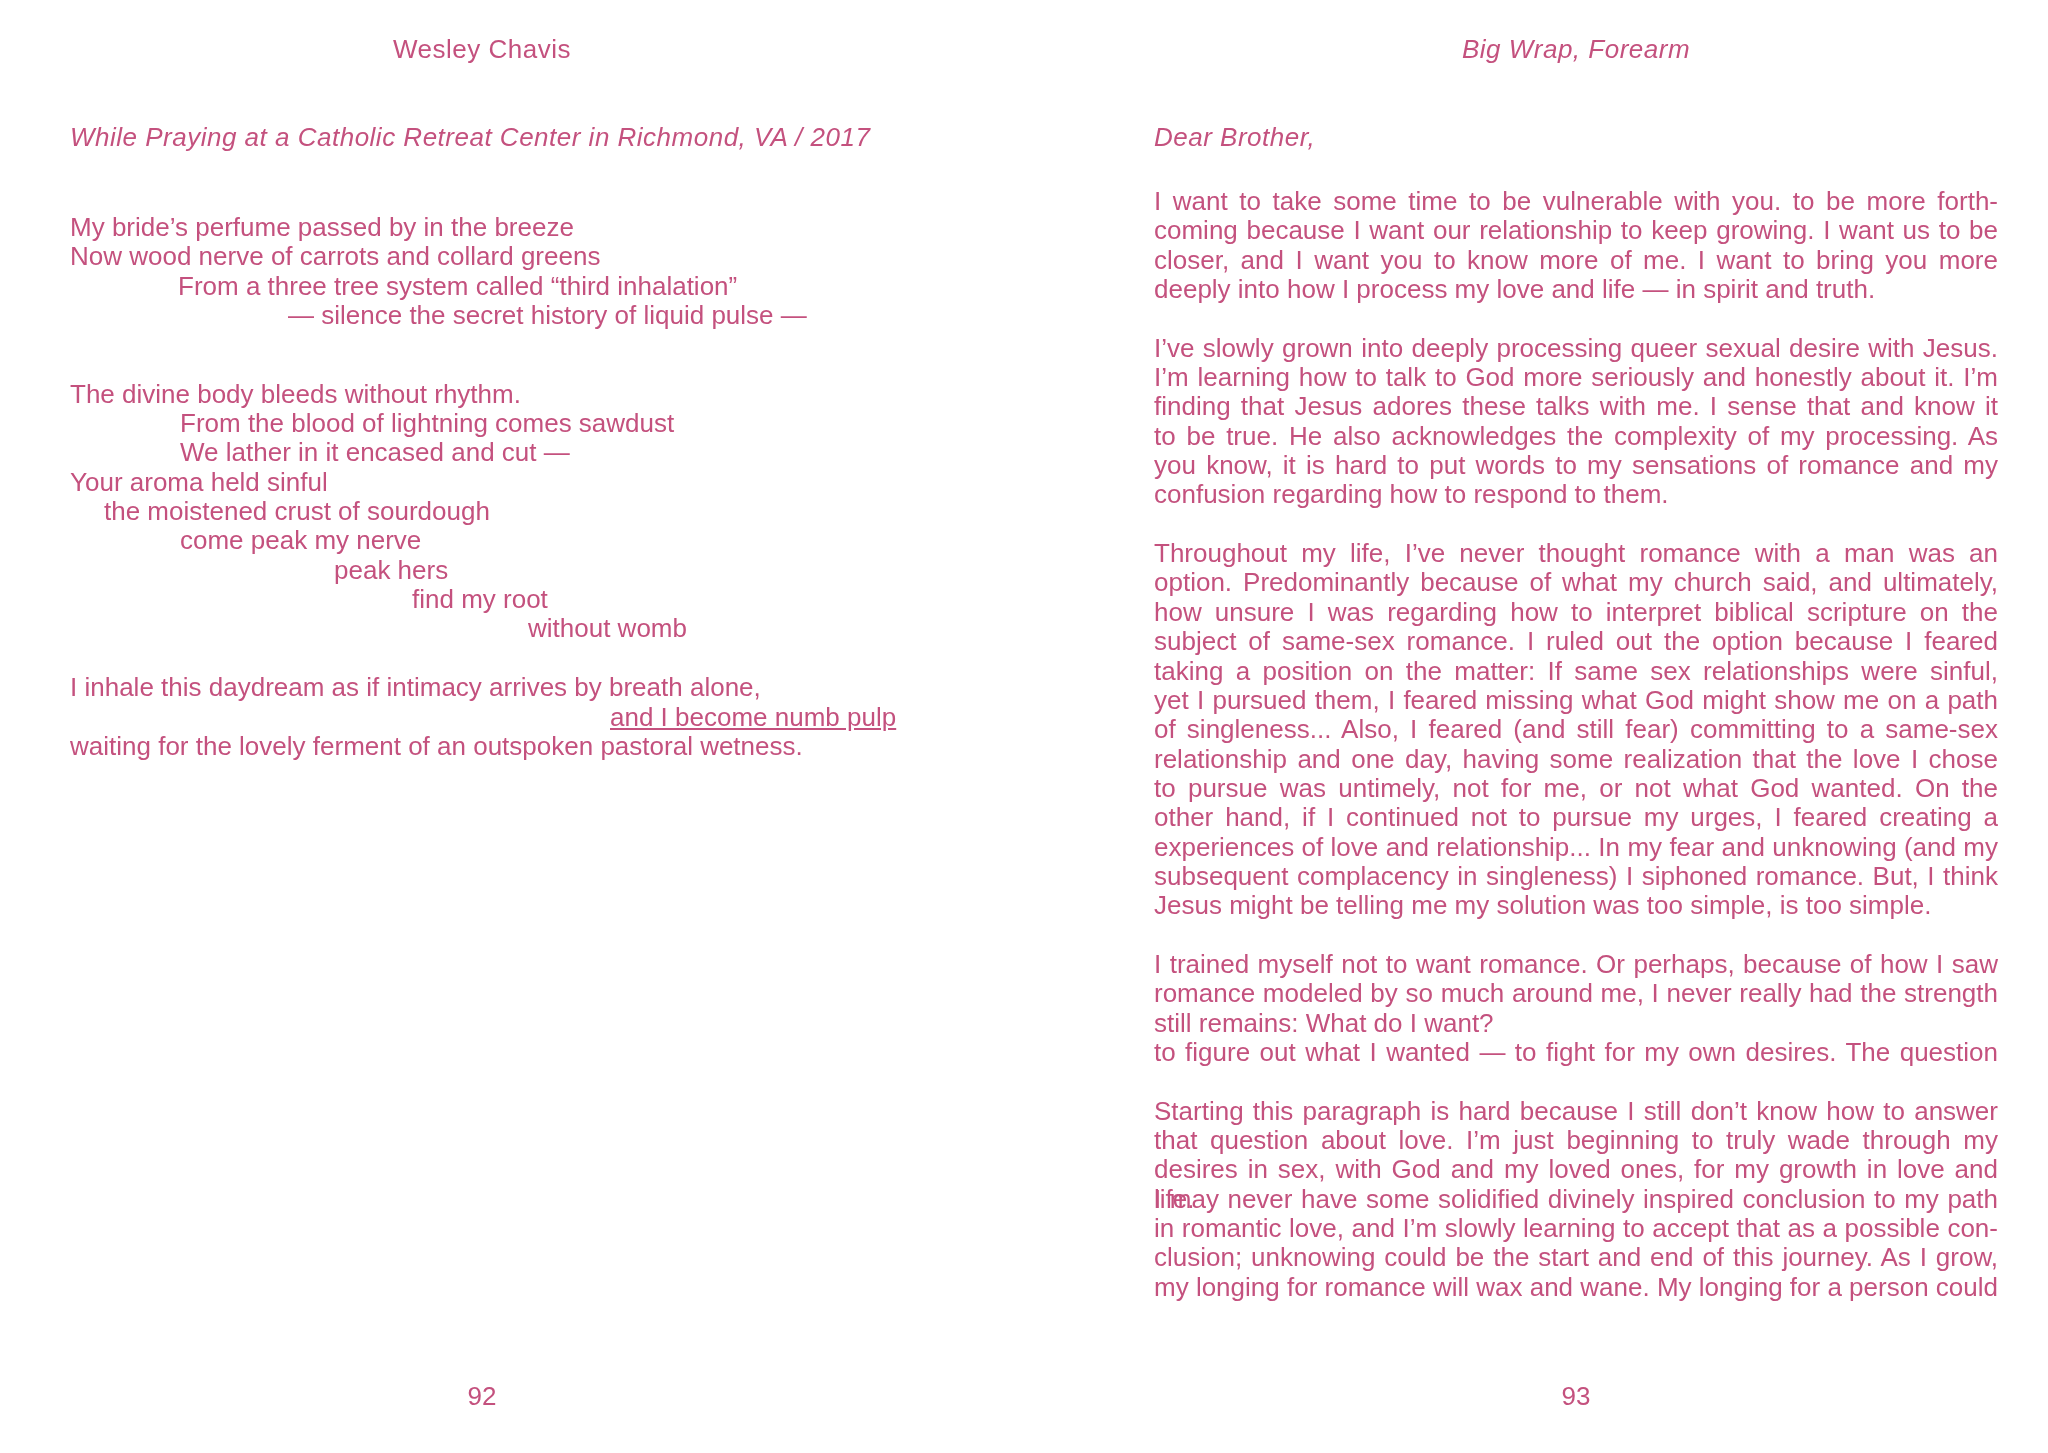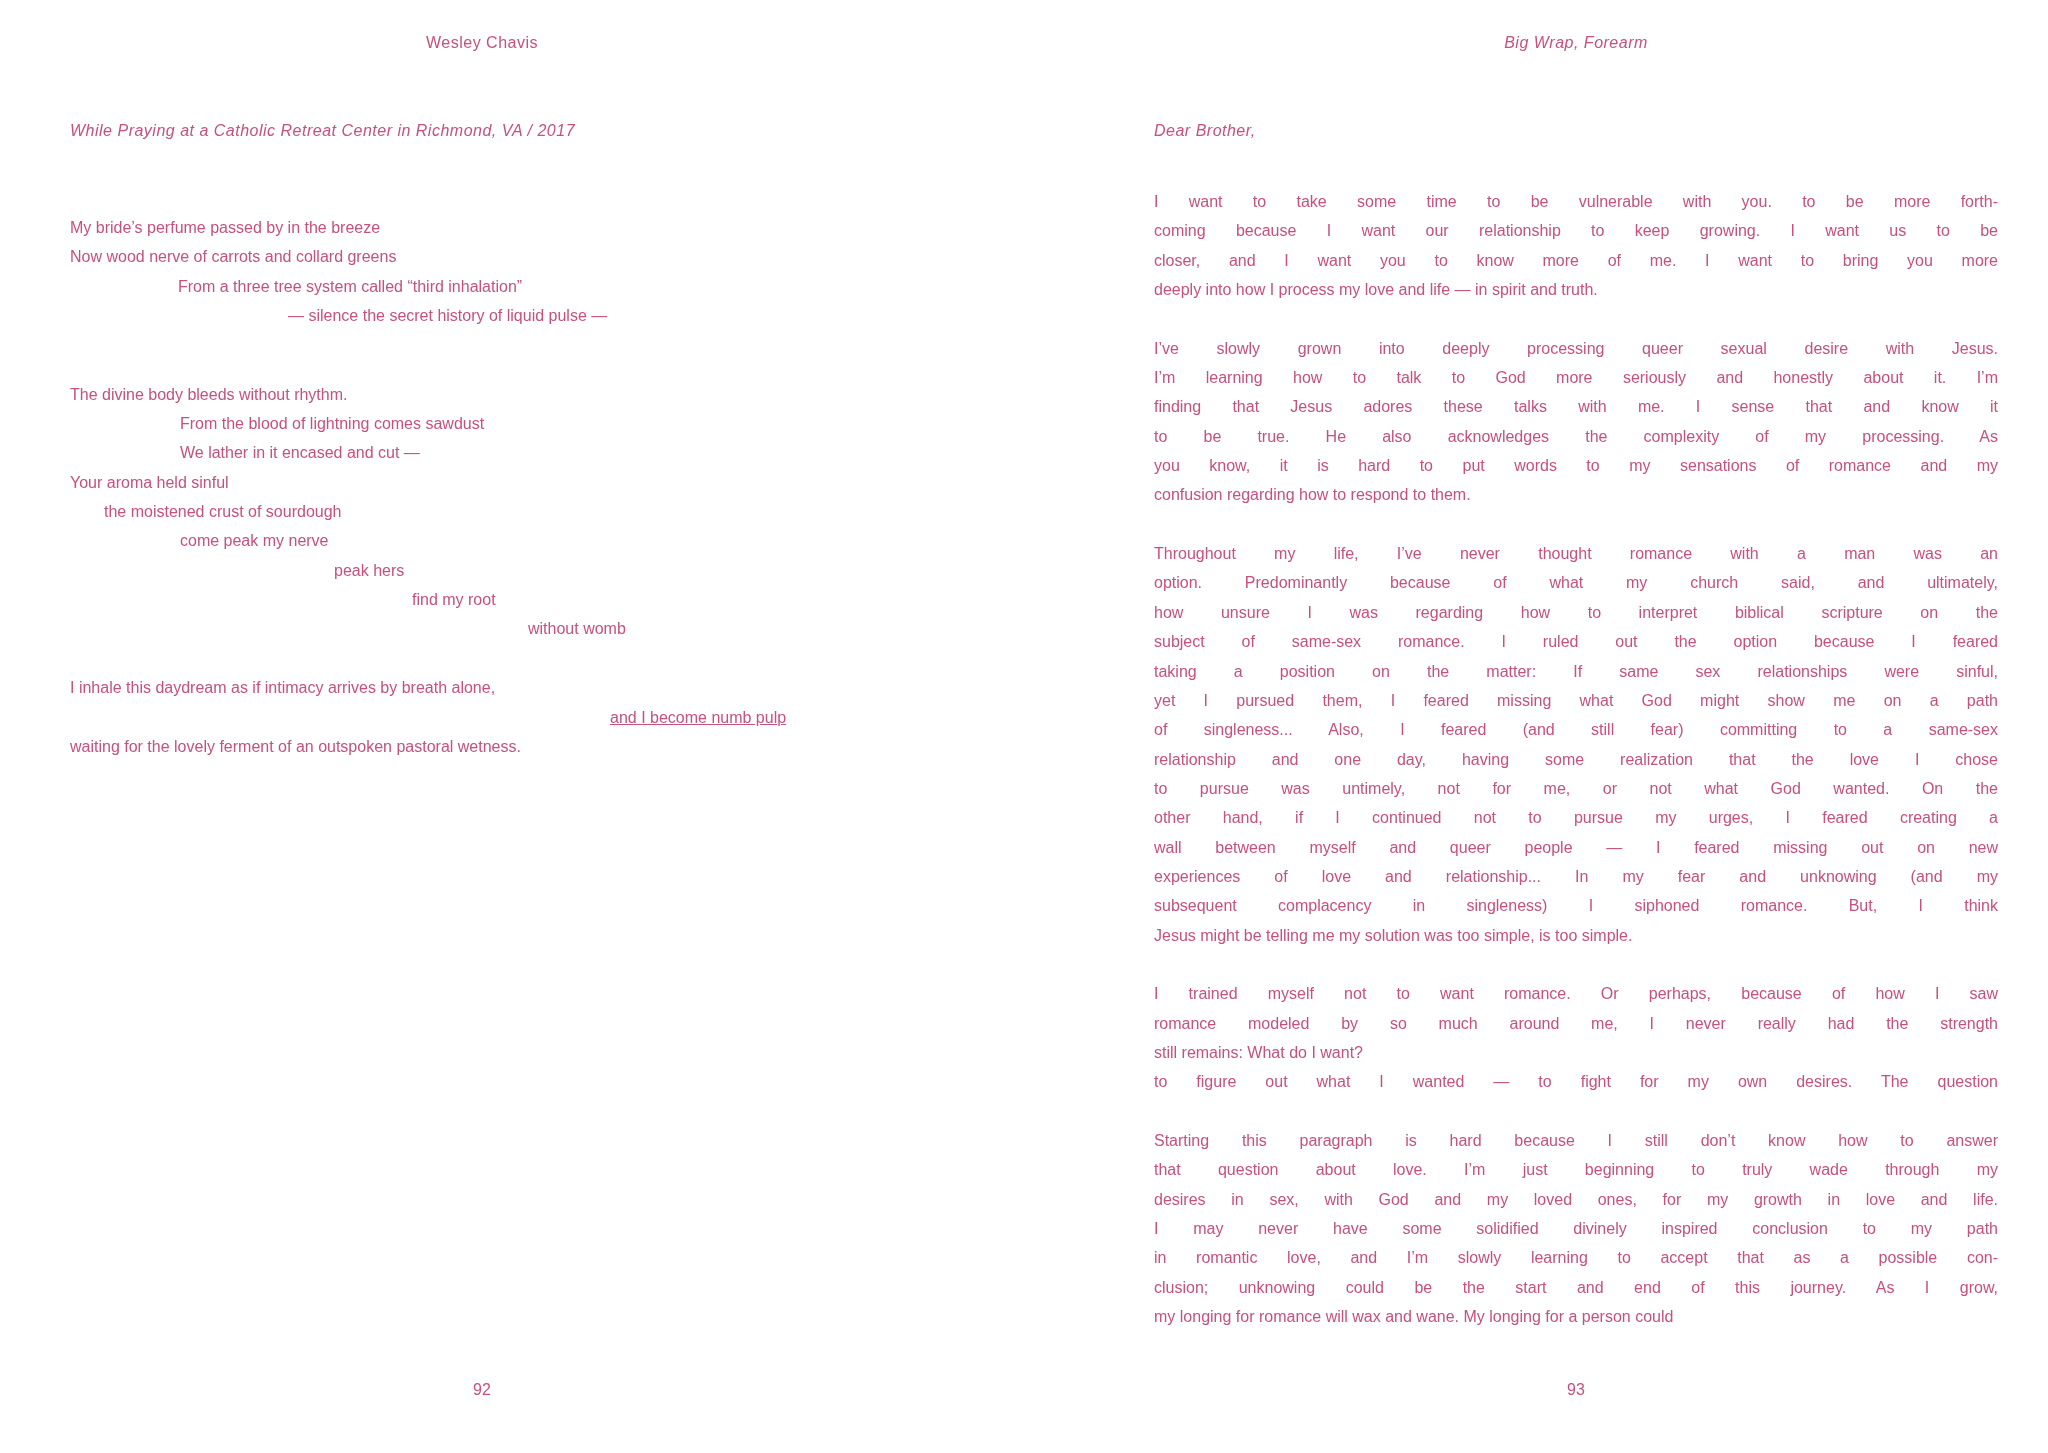--- a/index.html
+++ b/index.html
@@ -7,21 +7,21 @@
     padding: 0;
     background: #ffffff;
   }
   #spread {
     position: relative;
     width: 2048px;
     height: 1453px;
     background: var(--paper, #ffffff);
     color: var(--ink, #c4517e);
     font-family: "Liberation Sans", "DejaVu Sans", sans-serif;
-    font-size: 16px;
+    font-size: 26px;
     overflow: hidden;
   }
   .abs { position: absolute; }
 
   
   .head-left, .folio-left   { left: 70px;   width: 824px; text-align: center; }
   .head-right, .folio-right { left: 1154px; width: 844px; text-align: center; }
   .running-head { top: 34px; letter-spacing: 0.5px; }
   .running-head.italic { font-style: italic; }
   .folio { top: 1381px; }
@@ -119,21 +119,20 @@
         <div class="letter-line">Throughout my life, I’ve never thought romance with a man was an</div>
         <div class="letter-line">option. Predominantly because of what my church said, and ultimately,</div>
         <div class="letter-line">how unsure I was regarding how to interpret biblical scripture on the</div>
         <div class="letter-line">subject of same-sex romance. I ruled out the option because I feared</div>
         <div class="letter-line">taking a position on the matter: If same sex relationships were sinful,</div>
         <div class="letter-line">yet I pursued them, I feared missing what God might show me on a path</div>
         <div class="letter-line">of singleness... Also, I feared (and still fear) committing to a same-sex</div>
         <div class="letter-line">relationship and one day, having some realization that the love I chose</div>
         <div class="letter-line">to pursue was untimely, not for me, or not what God wanted. On the</div>
         <div class="letter-line">other hand, if I continued not to pursue my urges, I feared creating a</div>
-        <div class="letter-line">wall between myself and queer people — I feared missing out on new</div>
         <div class="letter-line">experiences of love and relationship... In my fear and unknowing (and my</div>
         <div class="letter-line">subsequent complacency in singleness) I siphoned romance. But, I think</div>
         <div class="letter-line last">Jesus might be telling me my solution was too simple, is too simple.</div>
       </div>
       <div class="para">
         <div class="letter-line">I trained myself not to want romance. Or perhaps, because of how I saw</div>
         <div class="letter-line">romance modeled by so much around me, I never really had the strength</div>
         <div class="letter-line last">still remains: What do I want?</div>
         <div class="letter-line">to figure out what I wanted — to fight for my own desires. The question</div>
       </div>

